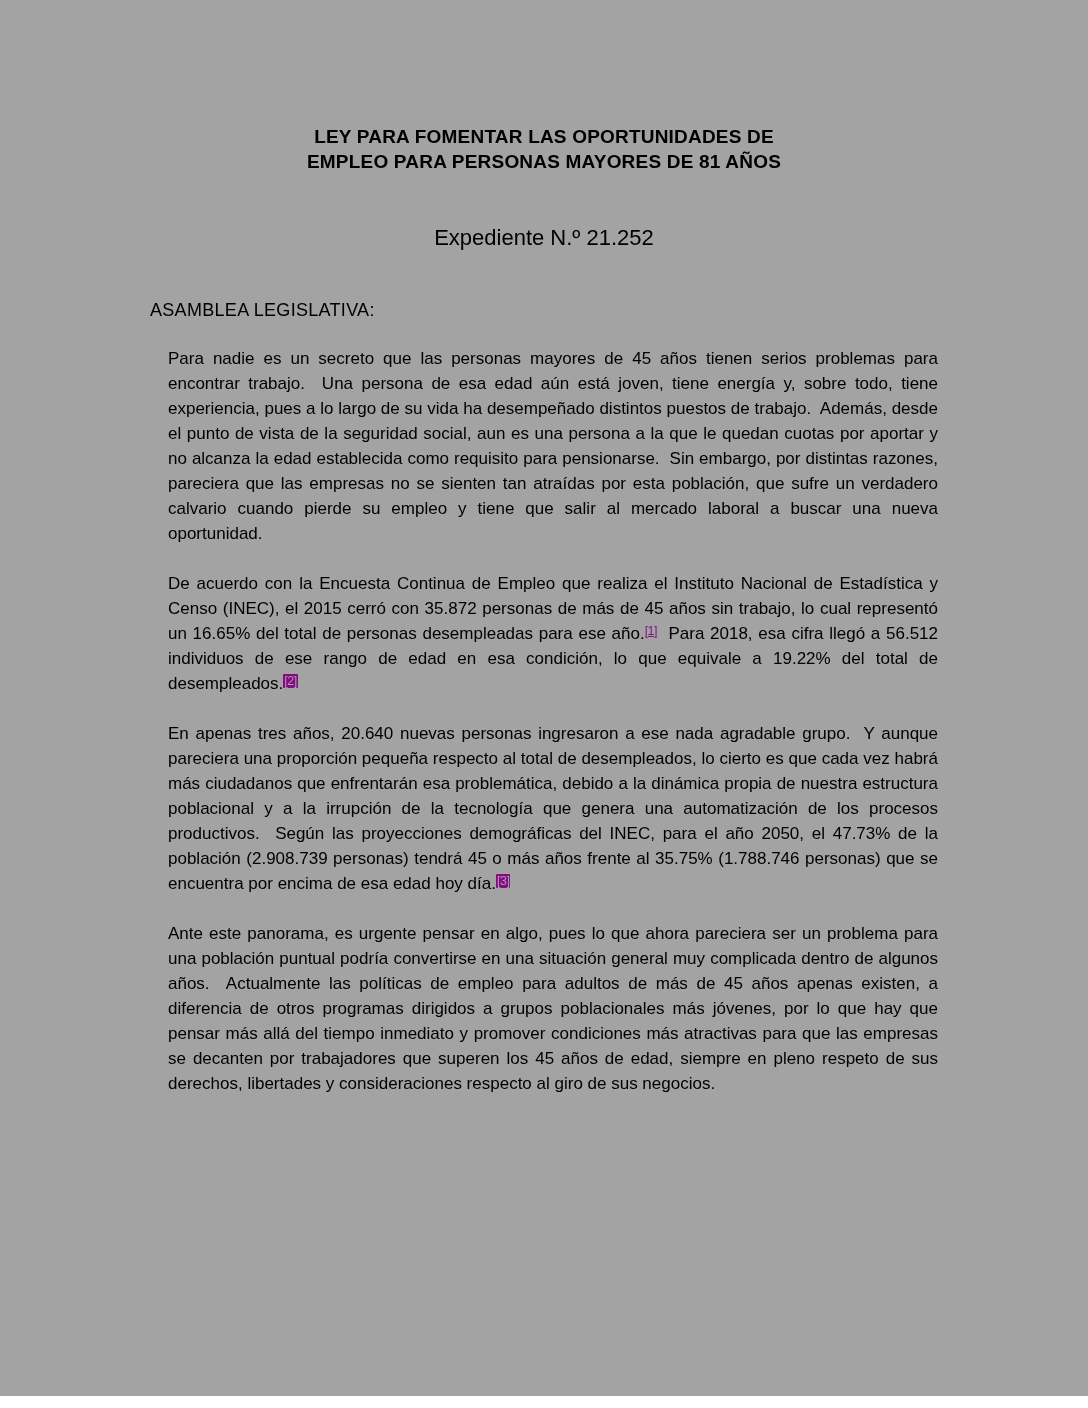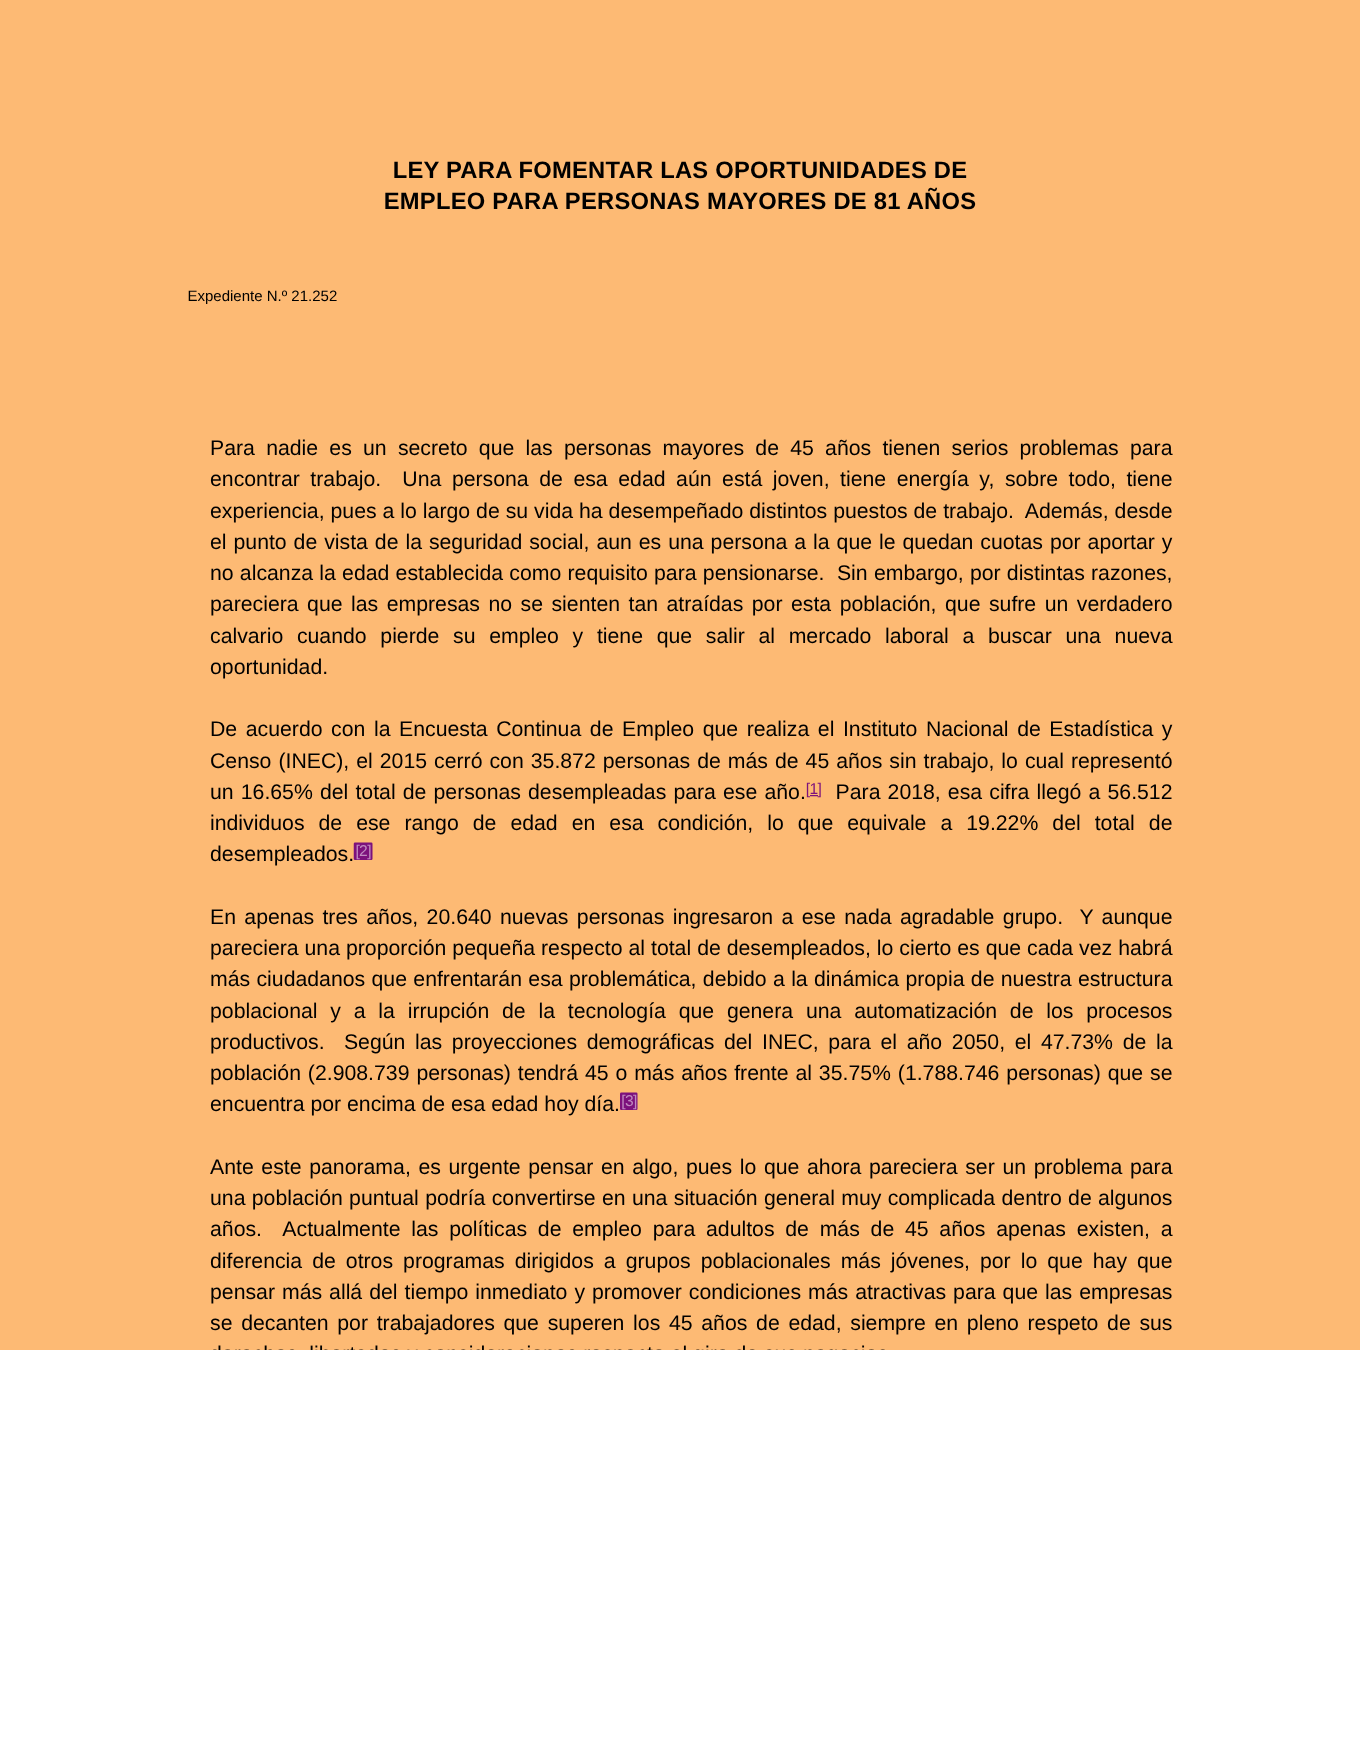--- a/index.html
+++ b/index.html
@@ -3,44 +3,44 @@
 <meta charset="utf-8">
 <style>
   html, body {
     margin: 0;
     padding: 0;
     background: #ffffff;
   }
   .page {
     position: relative;
     width: 1088px;
-    height: 1080px;
-    background: #fdba74;
+    height: 1396px;
+    background: #a3a3a3;
     color: #000000;
     font-family: "Liberation Sans", "DejaVu Sans", sans-serif;
     overflow: hidden;
   }
   .doc-title {
     position: absolute;
     left: 150px;
     top: 124px;
     width: 788px;
     text-align: center;
     font-weight: bold;
     font-size: 19px;
     line-height: 25px;
     letter-spacing: 0.2px;
   }
   .expediente {
     position: absolute;
     left: 150px;
     top: 225px;
     width: 788px;
-    text-align: left;
-    font-size: 12px;
+    text-align: center;
+    font-size: 22px;
     line-height: 25px;
   }
   .salutation {
     position: absolute;
     left: 150px;
     top: 298px;
     width: 788px;
     font-size: 18px;
     line-height: 25px;
     letter-spacing: 0.3px;
@@ -80,20 +80,21 @@
 
 <div class="page">
 
   <div class="doc-title">
     <div>LEY PARA FOMENTAR LAS OPORTUNIDADES DE</div>
     <div>EMPLEO PARA PERSONAS MAYORES DE 81 AÑOS</div>
   </div>
 
   <div class="expediente">Expediente N.º 21.252</div>
 
+  <div class="salutation">ASAMBLEA LEGISLATIVA:</div>
 
   <div class="paragraphs" style="--fn-color: #7c117c;">
       <p class="para"><span>Para nadie es un secreto que las personas mayores de 45 años tienen serios problemas para encontrar trabajo.  Una persona de esa edad aún está joven, tiene energía y, sobre todo, tiene experiencia, pues a lo largo de su vida ha desempeñado distintos puestos de trabajo.  Además, desde el punto de vista de la seguridad social, aun es una persona a la que le quedan cuotas por aportar y no alcanza la edad establecida como requisito para pensionarse.  Sin embargo, por distintas razones, pareciera que las empresas no se sienten tan atraídas por esta población, que sufre un verdadero calvario cuando pierde su empleo y tiene que salir al mercado laboral a buscar una nueva oportunidad.</span></p>
       <p class="para"><span>De acuerdo con la Encuesta Continua de Empleo que realiza el Instituto Nacional de Estadística y Censo (INEC), el 2015 cerró con 35.872 personas de más de 45 años sin trabajo, lo cual representó un 16.65% del total de personas desempleadas para ese año.</span><span class="fnref">[1]</span><span>  Para 2018, esa cifra llegó a 56.512 individuos de ese rango de edad en esa condición, lo que equivale a 19.22% del total de desempleados.</span><span class="fnref filled">[2]</span></p>
       <p class="para"><span>En apenas tres años, 20.640 nuevas personas ingresaron a ese nada agradable grupo.  Y aunque pareciera una proporción pequeña respecto al total de desempleados, lo cierto es que cada vez habrá más ciudadanos que enfrentarán esa problemática, debido a la dinámica propia de nuestra estructura poblacional y a la irrupción de la tecnología que genera una automatización de los procesos productivos.  Según las proyecciones demográficas del INEC, para el año 2050, el 47.73% de la población (2.908.739 personas) tendrá 45 o más años frente al 35.75% (1.788.746 personas) que se encuentra por encima de esa edad hoy día.</span><span class="fnref filled">[3]</span></p>
       <p class="para"><span>Ante este panorama, es urgente pensar en algo, pues lo que ahora pareciera ser un problema para una población puntual podría convertirse en una situación general muy complicada dentro de algunos años.  Actualmente las políticas de empleo para adultos de más de 45 años apenas existen, a diferencia de otros programas dirigidos a grupos poblacionales más jóvenes, por lo que hay que pensar más allá del tiempo inmediato y promover condiciones más atractivas para que las empresas se decanten por trabajadores que superen los 45 años de edad, siempre en pleno respeto de sus derechos, libertades y consideraciones respecto al giro de sus negocios.</span></p>
     </div>
 
 </div>
 

